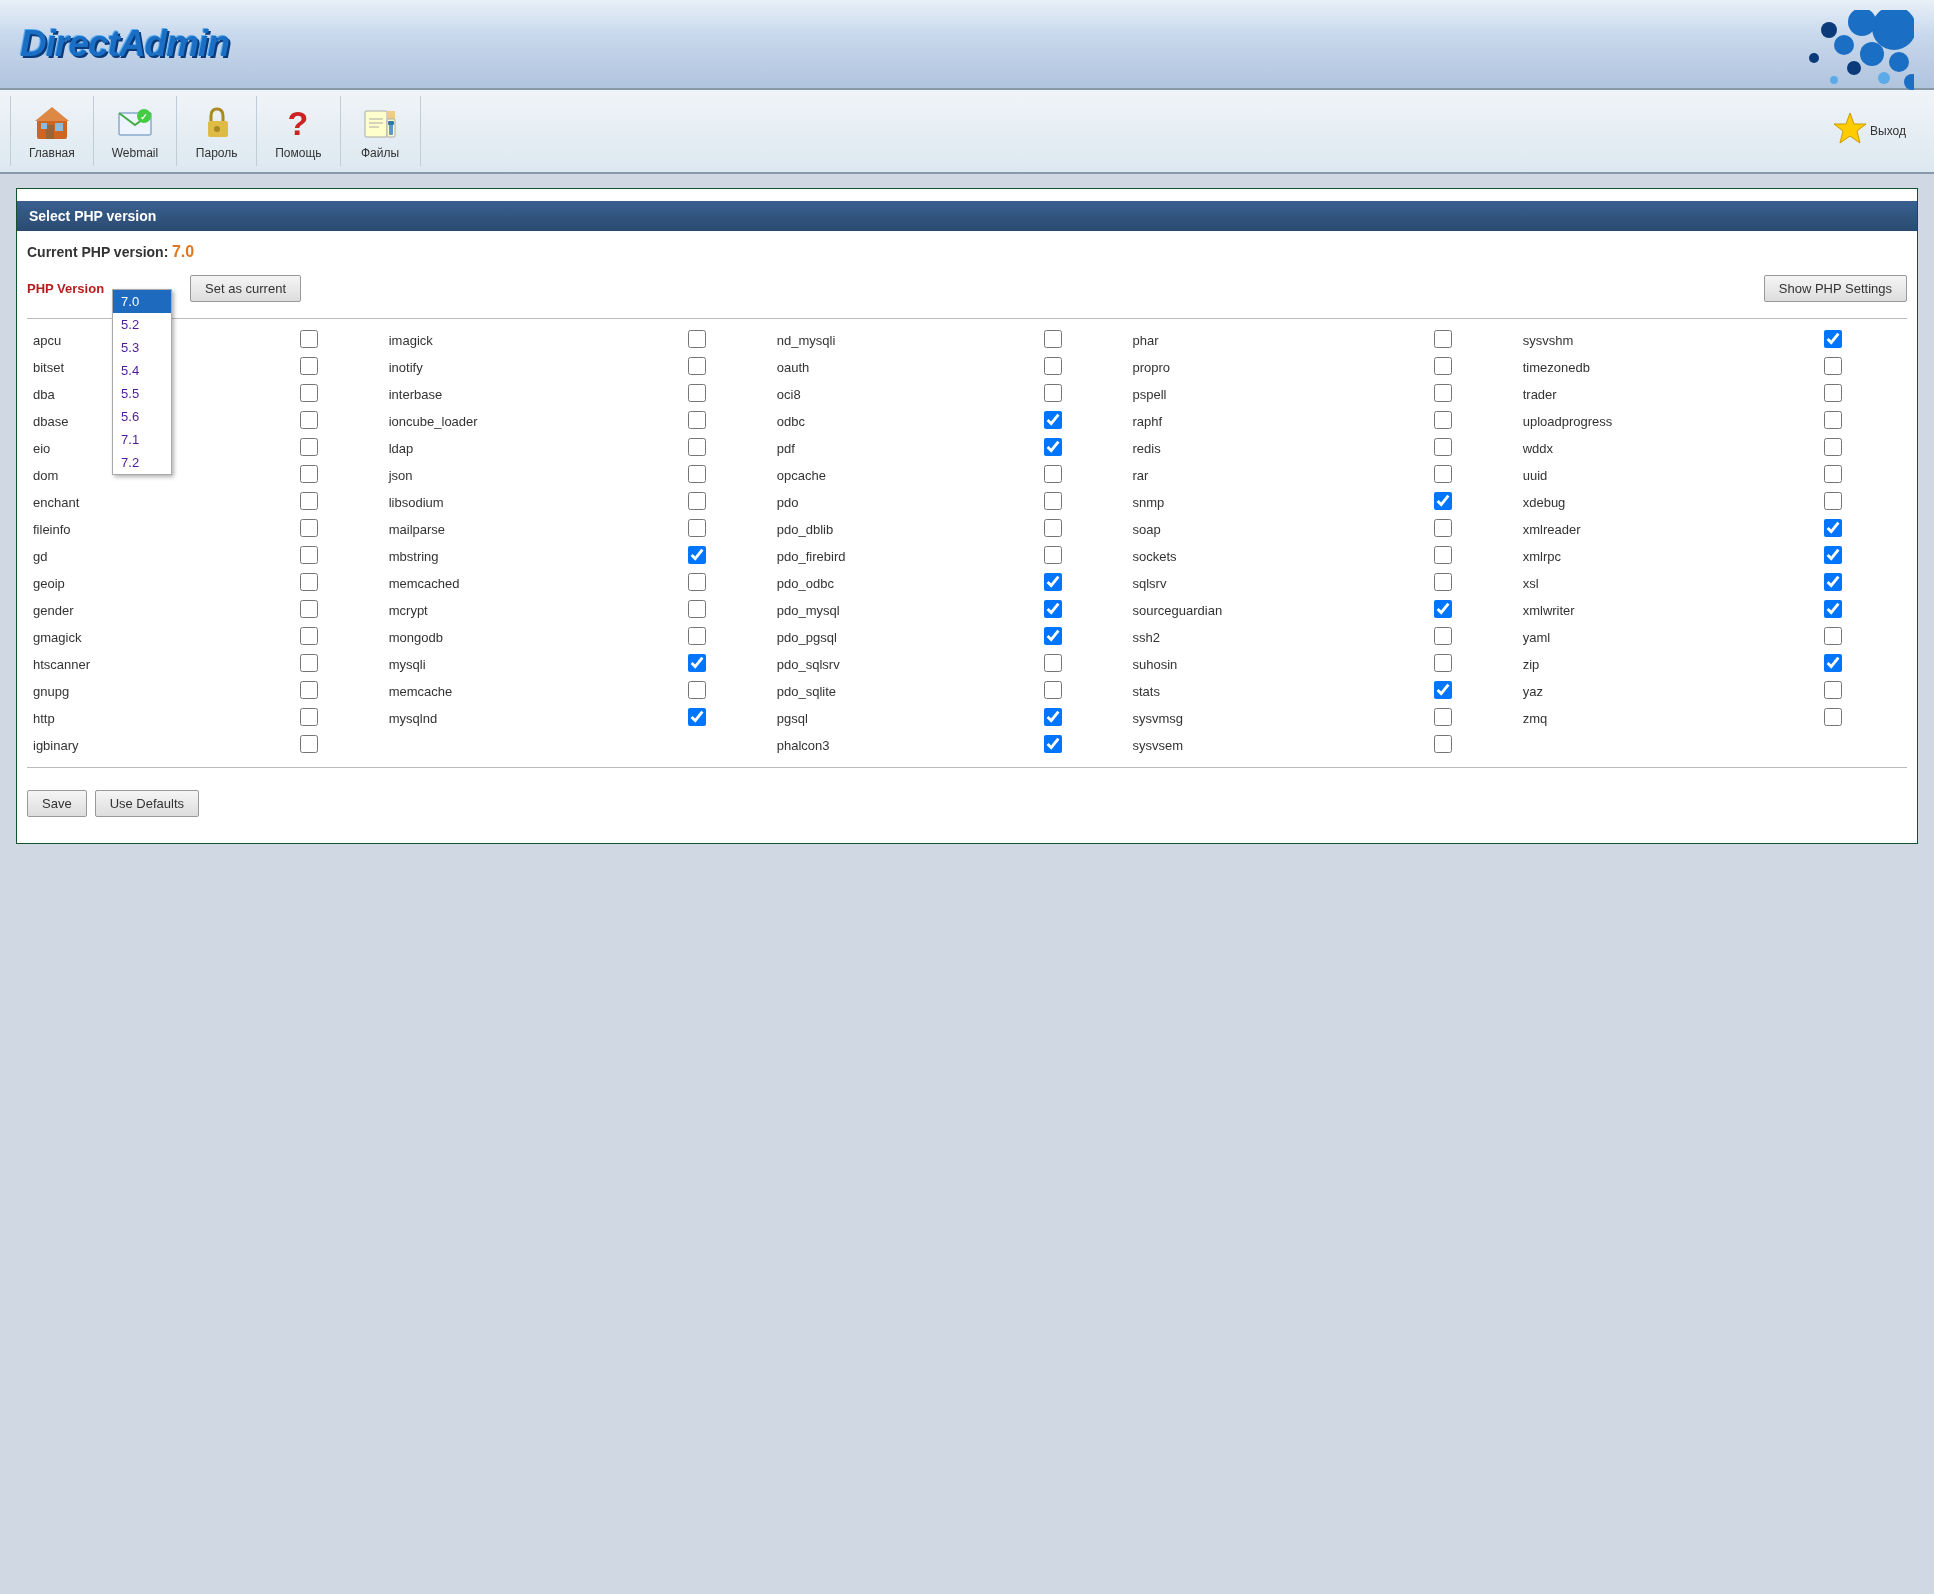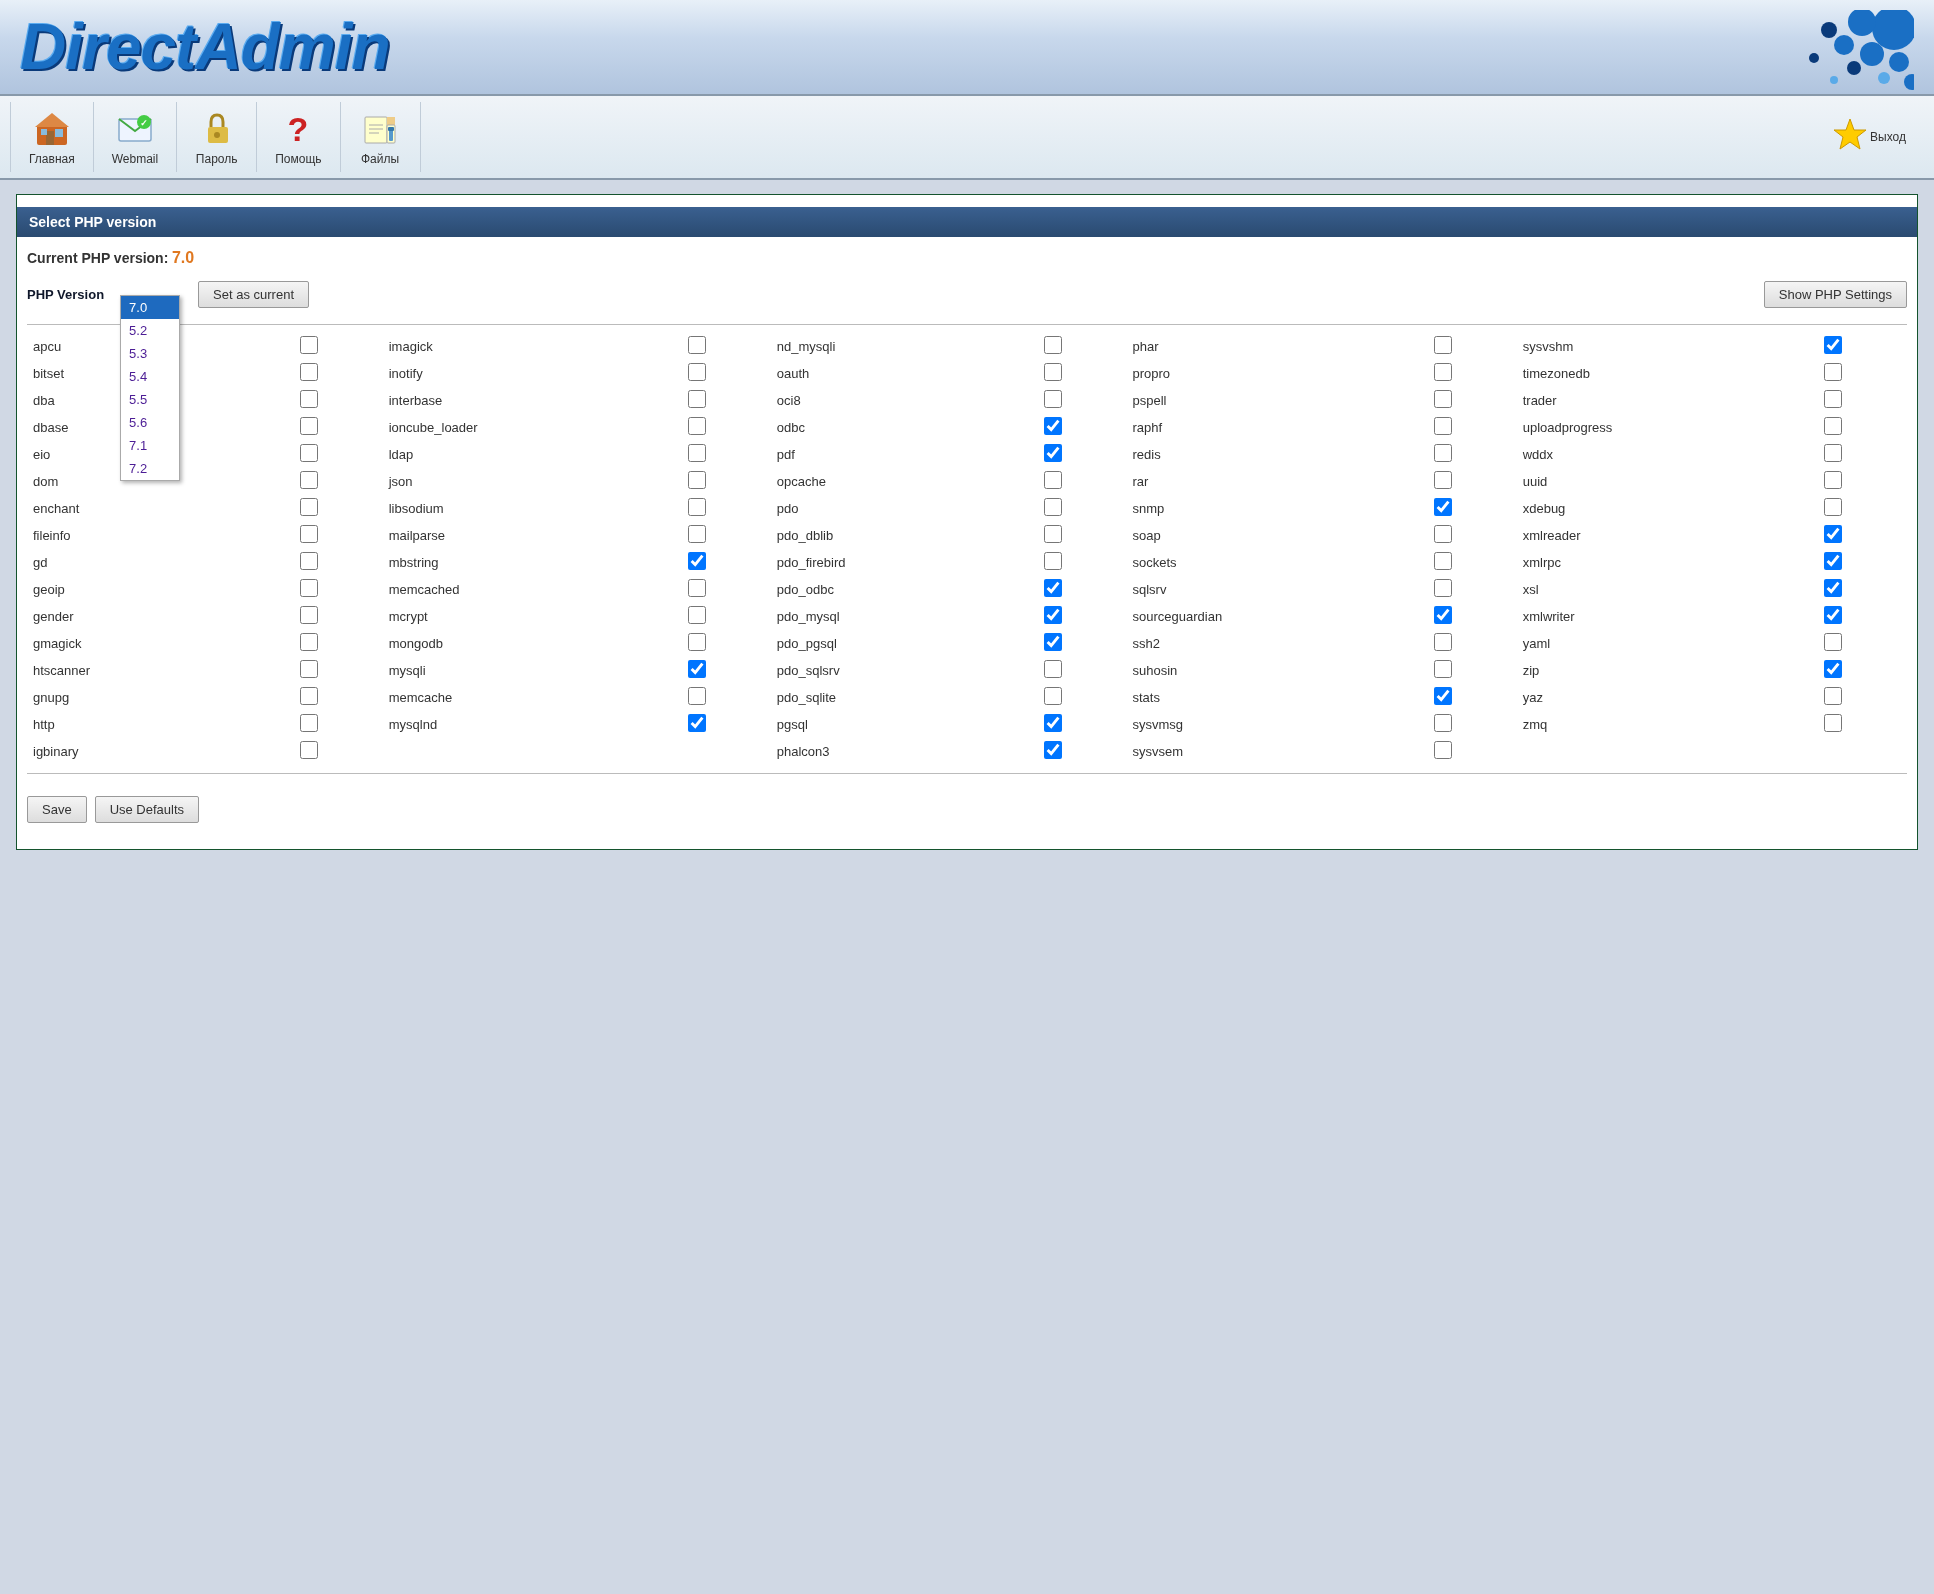--- a/index.html
+++ b/index.html
@@ -10,21 +10,21 @@
       background: linear-gradient(180deg, #e8f0f8 0%, #c8d8ec 40%, #b0c4de 100%);
       padding: 10px 20px;
       display: flex;
       align-items: center;
       justify-content: space-between;
       border-bottom: 2px solid #8899aa;
       min-height: 90px;
       position: relative;
     }
     .logo-text {
-      font-size: 64px;
+      font-size: 37px;
       font-weight: bold;
       font-style: italic;
       color: #1a6fc4;
       text-shadow: 2px 2px 0 #0a3a7a, -1px -1px 0 #5aabf0;
       letter-spacing: -1px;
     }
     .logo-bubbles {
       position: absolute;
       right: 20px;
       top: 10px;
@@ -90,21 +90,21 @@
     .current-version-value { font-weight: bold; font-size: 16px; color: #e07820; }
 
     
     .version-selector-row {
       display: flex;
       align-items: center;
       margin-bottom: 16px;
       padding: 0 10px;
       position: relative;
     }
-    .php-version-label { font-weight: bold; margin-right: 16px; color: #0f172a; }
+    .php-version-label { font-weight: bold; margin-right: 8px; color: #b91c1c; }
     .version-select-wrapper {
       position: relative;
       display: inline-block;
       margin-right: 8px;
     }
     .dropdown-open {
       border: 1px solid #aaa;
       background: white;
       position: absolute;
       top: 0;

